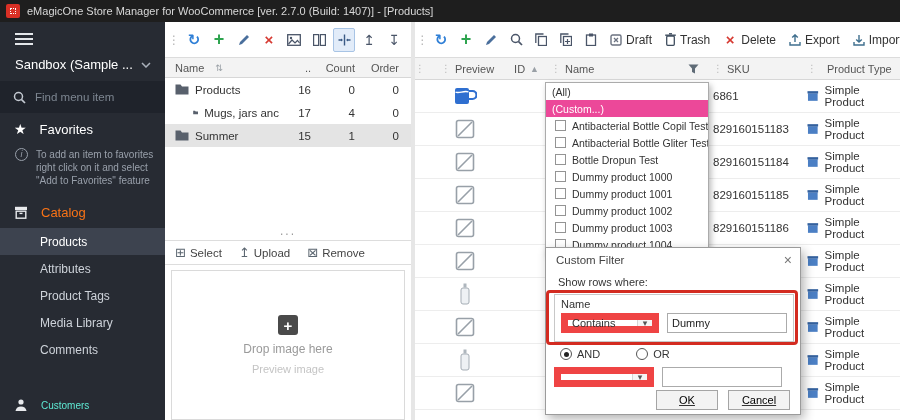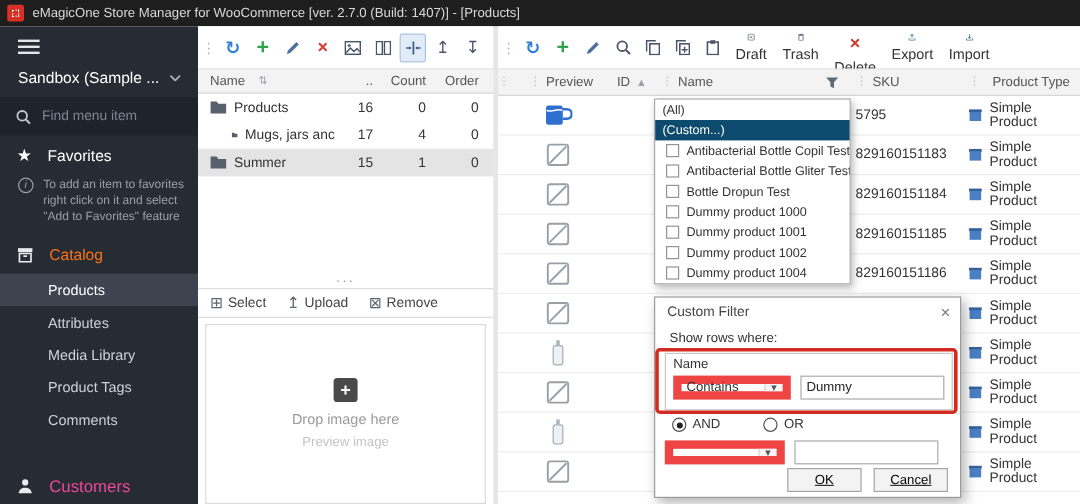--- a/index.html
+++ b/index.html
@@ -29,40 +29,40 @@
   .sb-search input::placeholder { color:#7d8691; }
   .sb-fav { height:32px; display:flex; align-items:center; gap:13px; padding:0 14px; color:#fff; font-size:13px; }
   .star { color:#fff; font-size:14px; }
   .sb-hint { display:flex; gap:8px; padding:3px 8px 9px 15px; color:#99a0ab; font-size:10px; line-height:1.3; }
   .info-c { min-width:13px; height:13px; border:1px solid #99a0ab; border-radius:50%; font-size:9px;
             display:flex; align-items:center; justify-content:center; font-style:italic; }
   .sb-section { height:32px; display:flex; align-items:center; gap:13px; padding:0 14px; color:#f97316; font-size:13px; }
   .sb-item { height:27px; display:flex; align-items:center; padding-left:40px; color:#ced3da; font-size:12px; }
   .sb-item.selected { background:#3d434f; color:#fff; }
   .sb-customers { margin-top:auto; height:30px; display:flex; align-items:center; gap:13px; padding:0 14px;
-                  color:#ec4899; font-size:14px; }
+                  color:#5eead4; font-size:10px; }
 
   
   .main { flex:1; display:flex; min-width:0; }
   .cat-panel { width:246px; display:flex; flex-direction:column; flex-shrink:0; background:#fff; }
   .splitter { width:4px; background:#e6e6e6; cursor:col-resize; }
   .prod-panel { flex:1; display:flex; flex-direction:column; min-width:0; background:#fff; }
 
   
   .toolbar { height:36px; display:flex; align-items:center; gap:3px; padding:0 3px; background:#fff;
              border-bottom:1px solid #dcdcdc; overflow:hidden; flex-shrink:0; }
   .tbtn { min-width:22px; height:24px; display:flex; align-items:center; justify-content:center;
           font-size:14px; color:#4a5568; border-radius:2px; cursor:pointer; }
   .tbtn.grip { min-width:9px; color:#b5b5b5; font-size:12px; cursor:default; }
   .tbtn.refresh { color:#2f7fd6; font-weight:bold; font-size:15px; }
   .tbtn.add { color:#2ea44f; font-size:18px; font-weight:bold; }
   .tbtn.del { color:#d63a32; font-weight:bold; font-size:15px; }
   .tbtn.pressed { background:#e2ecf9; border:1px solid #a8c4e5; }
   .tlbl { display:flex; align-items:center; gap:4px; font-size:12px; color:#333; padding:0 5px; height:24px;
-          white-space:nowrap; cursor:pointer;flex-direction:column; }
+          white-space:nowrap; cursor:pointer; }
 
   
   .tree { height:182px; position:relative; display:flex; flex-direction:column; }
   .tree-head { display:flex; height:20px; background:#f3f3f3; border-bottom:1px solid #d7d7d7;
                font-size:11px; color:#555; align-items:center; flex-shrink:0; }
   .tree-row { display:flex; height:23px; align-items:center; font-size:11.5px; color:#333; cursor:default; }
   .tree-row.selected { background:#e4e4e4; }
   .t-name { flex:1; display:flex; align-items:center; gap:6px; padding-left:10px; overflow:hidden; white-space:nowrap; }
   .tree-row.indent .t-name { padding-left:28px; }
   .t-id, .t-count, .t-order { display:flex; justify-content:flex-end; }
@@ -98,21 +98,21 @@
   .hgrip { color:#bdbdbd; font-size:10px; margin-right:4px; }
   .thead .c-preview { justify-content:flex-start; padding-left:12px; }
   .funnel { margin-left:auto; margin-right:8px; }
   .trow { display:flex; height:33px; border-bottom:1px solid #ededed; align-items:center; font-size:11.5px;
           color:#333; }
 
   
   .filter-popup { position:absolute; left:545px; top:82px; width:164px; background:#fff; border:1px solid #ababab;
                   box-shadow:2px 3px 6px rgba(0,0,0,.28); z-index:40; font-size:10.5px; color:#333; }
   .fp-item { height:17px; display:flex; align-items:center; padding-left:6px; cursor:pointer; }
-  .fp-item.selected { background:#0c4a6e; color:#fff; }
+  .fp-item.selected { background:#ec4899; color:#fff; }
   .fp-check { height:17px; display:flex; align-items:center; gap:6px; padding-left:9px; white-space:nowrap;
               overflow:hidden; cursor:pointer; }
   .cb { width:11px; height:11px; border:1px solid #949494; background:#fff; flex-shrink:0; }
 
   
   .dialog { position:absolute; left:545px; top:247px; width:256px; height:168px; background:#fff;
             border:1px solid #9b9b9b; box-shadow:3px 4px 10px rgba(0,0,0,.3); z-index:50; }
   .dlg-head { position:absolute; top:5px; left:10px; right:8px; display:flex; justify-content:space-between;
               align-items:center; font-size:11.5px; color:#444; }
   .dlg-close { color:#777; font-size:14px; cursor:pointer; line-height:1; }
@@ -188,24 +188,24 @@
           </svg>
         <span>Catalog</span>
       </div>
       <div class="sb-item selected">
         <span>Products</span>
         </div>
       <div class="sb-item">
         <span>Attributes</span>
         </div>
       <div class="sb-item">
+        <span>Product Tags</span>
+        </div>
+      <div class="sb-item">
         <span>Media Library</span>
-        </div>
-      <div class="sb-item">
-        <span>Product Tags</span>
         </div>
       <div class="sb-item">
         <span>Comments</span>
         </div>
       <div class="sb-customers">
         <svg width="14" height="14" viewBox="0 0 14 14">
           <circle cx="7" cy="4" r="2.6" fill="#e8eaed"></circle>
           <path d="M1.5 13c.5-3.2 2.7-4.6 5.5-4.6s5 1.4 5.5 4.6z" fill="#e8eaed"></path>
           </svg>
         <span>Customers</span>
@@ -432,21 +432,21 @@
           <div class="cell c-handle"></div>
           <div class="cell c-preview">
             <svg width="24" height="20" viewBox="0 0 24 20">
               <rect x="2" y="2" width="14" height="16" rx="2" fill="#2f6fd0"></rect>
               <path d="M16 5h3.5a3.2 3.2 0 0 1 0 8H16" fill="none" stroke="#2f6fd0" stroke-width="2.2"></path>
               <path d="M2.5 6c3 2 9-2 13 0" stroke="#fff" stroke-width="1.3" fill="none"></path>
               </svg>
             </div>
           <div class="cell c-id"></div>
           <div class="cell c-name"></div>
-          <div class="cell c-sku">5795</div>
+          <div class="cell c-sku">6861</div>
           <div class="cell c-type">
             <svg width="12" height="12" viewBox="0 0 12 12">
               <rect x="1" y="3.2" width="10" height="7.8" fill="#4b7fc4"></rect>
               <rect x="0.5" y="1" width="11" height="2.4" fill="#34619e"></rect>
               </svg>
             <span>Simple Product</span>
             </div>
         </div>
 
         <div class="trow">
@@ -652,20 +652,24 @@
       <span class="cb"></span>
       <span>Dummy product 1000</span>
       </div>
     <div class="fp-check">
       <span class="cb"></span>
       <span>Dummy product 1001</span>
       </div>
     <div class="fp-check">
       <span class="cb"></span>
       <span>Dummy product 1002</span>
+      </div>
+    <div class="fp-check">
+      <span class="cb"></span>
+      <span>Dummy product 1003</span>
       </div>
     <div class="fp-check">
       <span class="cb"></span>
       <span>Dummy product 1004</span>
       </div>
   </div>
 
   <div class="dialog">
     <div class="dlg-head">
       <span>Custom Filter</span>

